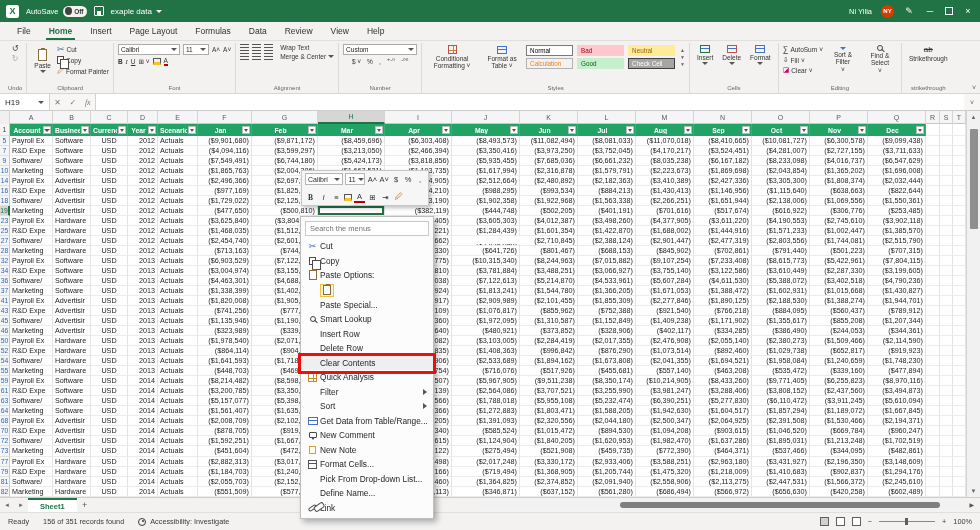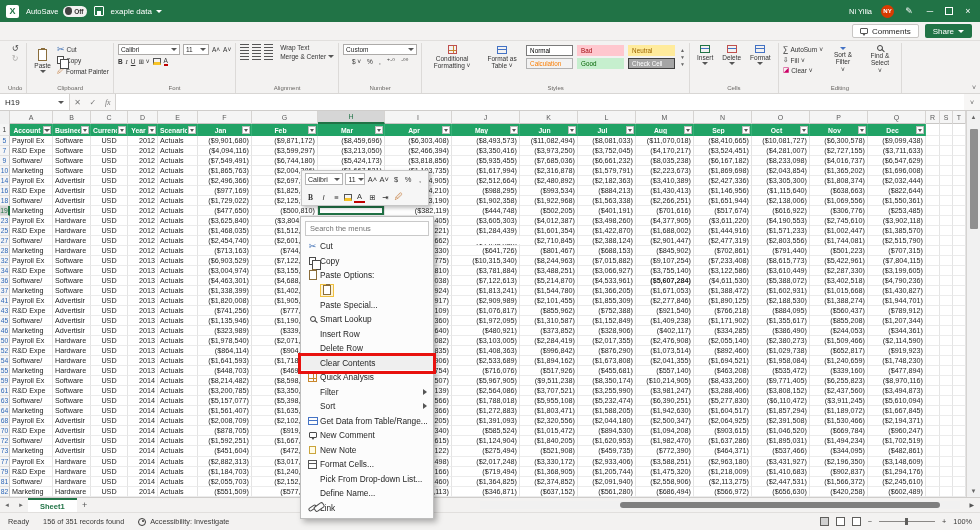--- a/index.html
+++ b/index.html
@@ -51,21 +51,21 @@
   .clipb:before { content:""; position:absolute; top:-2px; left:2px; width:4px; height:2px; background:#8a6d3b;}
   .styleschip { font-size:6.3px; height:11px; width:47px; display:flex; align-items:center; padding-left:3px; border:1px solid #d0cecc; background:#fff; white-space:nowrap; overflow:hidden;}
   .stcol { display:flex; flex-direction:column; gap:2px;}
   .g3 { display:flex; gap:2px;}
   .lines { width:9px; height:7px; border-top:1px solid #555; border-bottom:1px solid #555; position:relative;}
   .lines:after{content:""; position:absolute; top:2px; left:0; right:0; border-top:1px solid #555;}
   .ribbon-collapse { position:absolute; right:4px; bottom:2px; font-size:7px; color:#666;}
 
   
   .fbar { height:17px; background:#f7f6f5; border-bottom:1px solid #cfcdcb; display:flex; align-items:stretch;}
-  .namebox { width:70px; border-right:1px solid #d4d2d0; background:#fff; display:flex; align-items:center; padding:0 5px; gap:5px; font-size:8px;}
+  .namebox { width:50px; border-right:1px solid #d4d2d0; background:#fff; display:flex; align-items:center; padding:0 5px; gap:5px; font-size:8px;}
   .fxzone { width:46px; display:flex; align-items:center; justify-content:space-around; color:#7a7a7a; font-size:8px; border-right:1px solid #d4d2d0;}
   .finput { flex:1; background:#fff;}
   .fbar-end { width:16px; display:flex; align-items:center; justify-content:center; color:#666; font-size:7px;}
 
   
   .sheet { position:relative; height:386px; background:#fff; overflow:hidden;}
   .letters { display:flex; height:13px; background:#f5f5f5; border-bottom:1px solid #c9c7c5;}
   .lcell { border-right:1px solid #d6d4d2; font-size:7px; color:#5a5a5a; display:flex; align-items:center; justify-content:center; height:13px;}
   .lcell.selcol { background:#d6d6d6; border-bottom:2px solid #217346; color:#217346;}
   .corner { background:#f0f0f0;}
@@ -174,30 +174,31 @@
       <span style="font-size:7.5px;">Ni Yilia</span>
       <span class="avatar">NY</span>
       <span class="winbtn">✎</span>
       <span class="winbtn">─</span>
       <span class="restore"></span>
       <span class="winbtn">×</span>
     </div>
   </div>
 
   <div class="menubar">
-    <div class="mb-right">
-      <div class="comments-btn">
-          <span class="bubble"></span>
-          <span>Comments</span>
-        </div>
-      <div class="share-btn">
-          <span>Share</span>
-          <span class="chev"></span>
-        </div>
-    </div>
+    <div style="display:flex;">
+        <div class="mtab">File</div>
+        <div class="mtab active">Home</div>
+        <div class="mtab">Insert</div>
+        <div class="mtab">Page Layout</div>
+        <div class="mtab">Formulas</div>
+        <div class="mtab">Data</div>
+        <div class="mtab">Review</div>
+        <div class="mtab">View</div>
+        <div class="mtab">Help</div>
+      </div>
   </div>
 
   <div class="ribbon">
     <div class="rgroup">
       <div class="rrow" style="flex-direction:column;gap:1px;">
         <span class="glyph" style="color:#444;">↺</span>
         <span class="glyph" style="color:#b0aeac;">↻</span>
       </div>
       <div class="rgroup-label">Undo</div>
     </div>
@@ -345,20 +346,27 @@
           <div class="rsm"><span style="font-size:8px;">∑</span><span>AutoSum</span> ˅</div>
           <div class="rsm"><span style="font-size:7px;">⇩</span><span>Fill</span> ˅</div>
           <div class="rsm"><span style="font-size:7px;color:#c06;">◪</span><span>Clear</span> ˅</div>
         </div>
         <div class="rbig" style="width:34px;white-space:normal;text-align:center;"><span class="funnel" style="border-top-color:#4472c4;"></span><span>Sort &amp; Filter</span> ˅</div>
         <div class="rbig" style="width:34px;white-space:normal;text-align:center;"><span class="ic-mag"></span><span>Find &amp; Select</span> ˅</div>
       </div>
       <div class="rgroup-label">Editing</div>
     </div>
 
+    <div class="rgroup" style="border-right:none;">
+      <div class="rbig">
+          <span style="text-decoration:line-through;font-size:8px;">ab</span>
+          <span>Strikethrough</span>
+        </div>
+      <div class="rgroup-label">strikethrough</div>
+    </div>
     <div class="ribbon-collapse">˅</div>
   </div>
 
   <div class="fbar">
     <div class="namebox">
         <span>H19</span>
         <span class="chev" style="border-top-color:#555;margin-left:auto;"></span>
       </div>
     <div class="fxzone">
         <span>✕</span>
@@ -831,21 +839,21 @@
           <div class="gcell ctr" style="width: 37px;">USD</div>
           <div class="gcell num" style="width: 30px;">2013</div>
           <div class="gcell lft" style="width: 40px;">Actuals</div>
           <div class="gcell num" style="width: 54px;">($4,463,301)</div>
           <div class="gcell num" style="width: 66px;">($4,688,145)</div>
           <div class="gcell num" style="width: 67px;">($4,201,922)</div>
           <div class="gcell num" style="width: 67px;">($3,455,038)</div>
           <div class="gcell num" style="width: 68px;">($7,122,613)</div>
           <div class="gcell num" style="width: 58px;">($5,214,870)</div>
           <div class="gcell num" style="width: 58px;">($4,533,961)</div>
-          <div class="gcell num" style="width: 58px; font-weight: bold;">($5,607,284)</div>
+          <div class="gcell num" style="width: 58px;">($5,607,284)</div>
           <div class="gcell num" style="width: 58px;">($4,611,530)</div>
           <div class="gcell num" style="width: 58px;">($5,388,072)</div>
           <div class="gcell num" style="width: 58px;">($3,402,518)</div>
           <div class="gcell num" style="width: 58px;">($4,790,236)</div>
           <div class="gcell" style="width: 14px;"></div>
           <div class="gcell" style="width: 13px;"></div>
           <div class="gcell" style="width: 13px;"></div>
         </div>
         <div class="grow">
           <div class="rn" style="width: 10px;">37</div>
@@ -1202,21 +1210,21 @@
           <div class="gcell num" style="width: 54px;">($1,592,251)</div>
           <div class="gcell num" style="width: 66px;">($1,667,040)</div>
           <div class="gcell num" style="width: 67px;">($1,504,388)</div>
           <div class="gcell num" style="width: 67px;">($1,227,615)</div>
           <div class="gcell num" style="width: 68px;">($1,124,904)</div>
           <div class="gcell num" style="width: 58px;">($1,840,205)</div>
           <div class="gcell num" style="width: 58px;">($1,620,953)</div>
           <div class="gcell num" style="width: 58px;">($1,982,470)</div>
           <div class="gcell num" style="width: 58px;">($1,637,286)</div>
           <div class="gcell num" style="width: 58px;">($1,895,031)</div>
-          <div class="gcell num" style="width: 58px;">($1,494,234)</div>
+          <div class="gcell num" style="width: 58px;">($1,213,248)</div>
           <div class="gcell num" style="width: 58px;">($1,702,519)</div>
           <div class="gcell" style="width: 14px;"></div>
           <div class="gcell" style="width: 13px;"></div>
           <div class="gcell" style="width: 13px;"></div>
         </div>
         <div class="grow">
           <div class="rn" style="width: 10px;">73</div>
           <div class="gcell lft" style="width: 43px;">Marketing</div>
           <div class="gcell lft" style="width: 38px;">Advertisir</div>
           <div class="gcell ctr" style="width: 37px;">USD</div>

